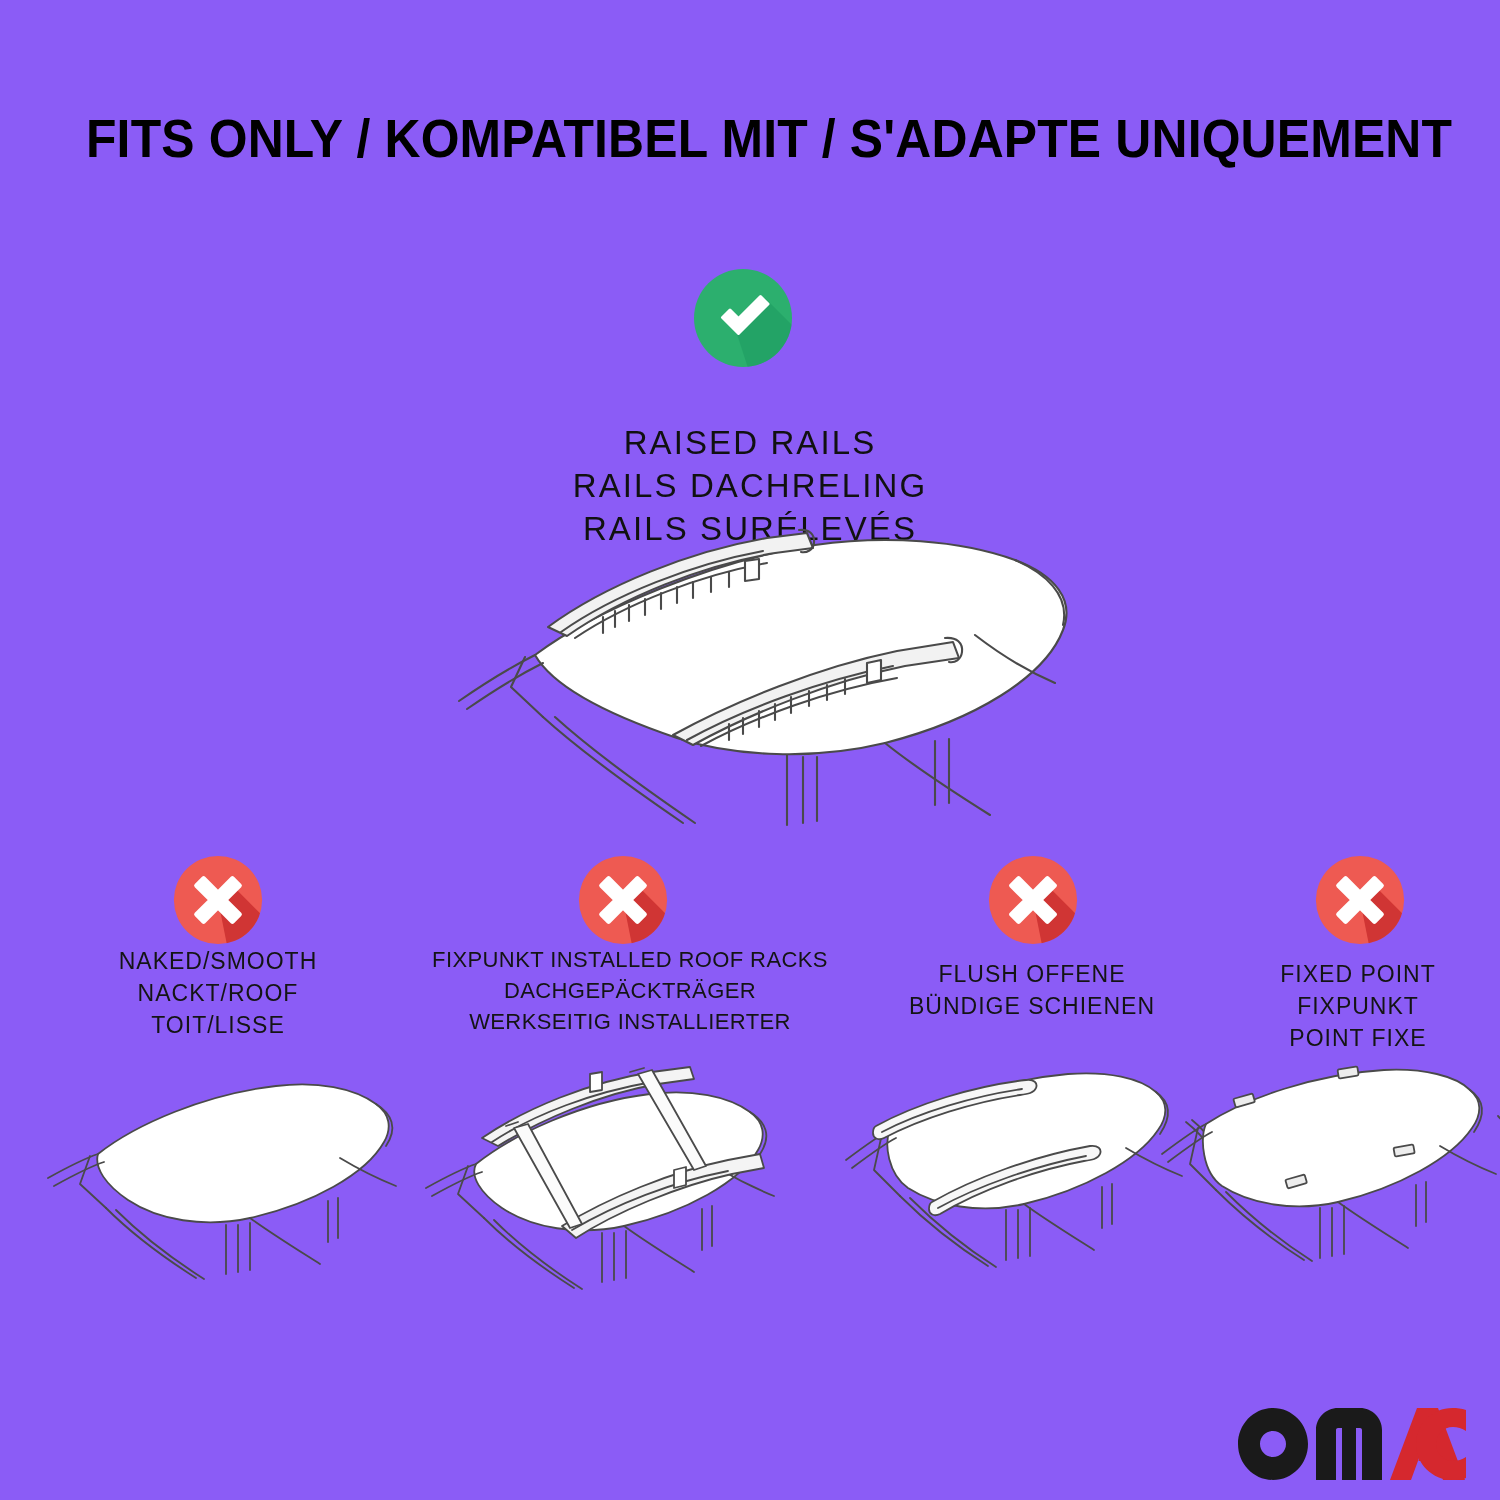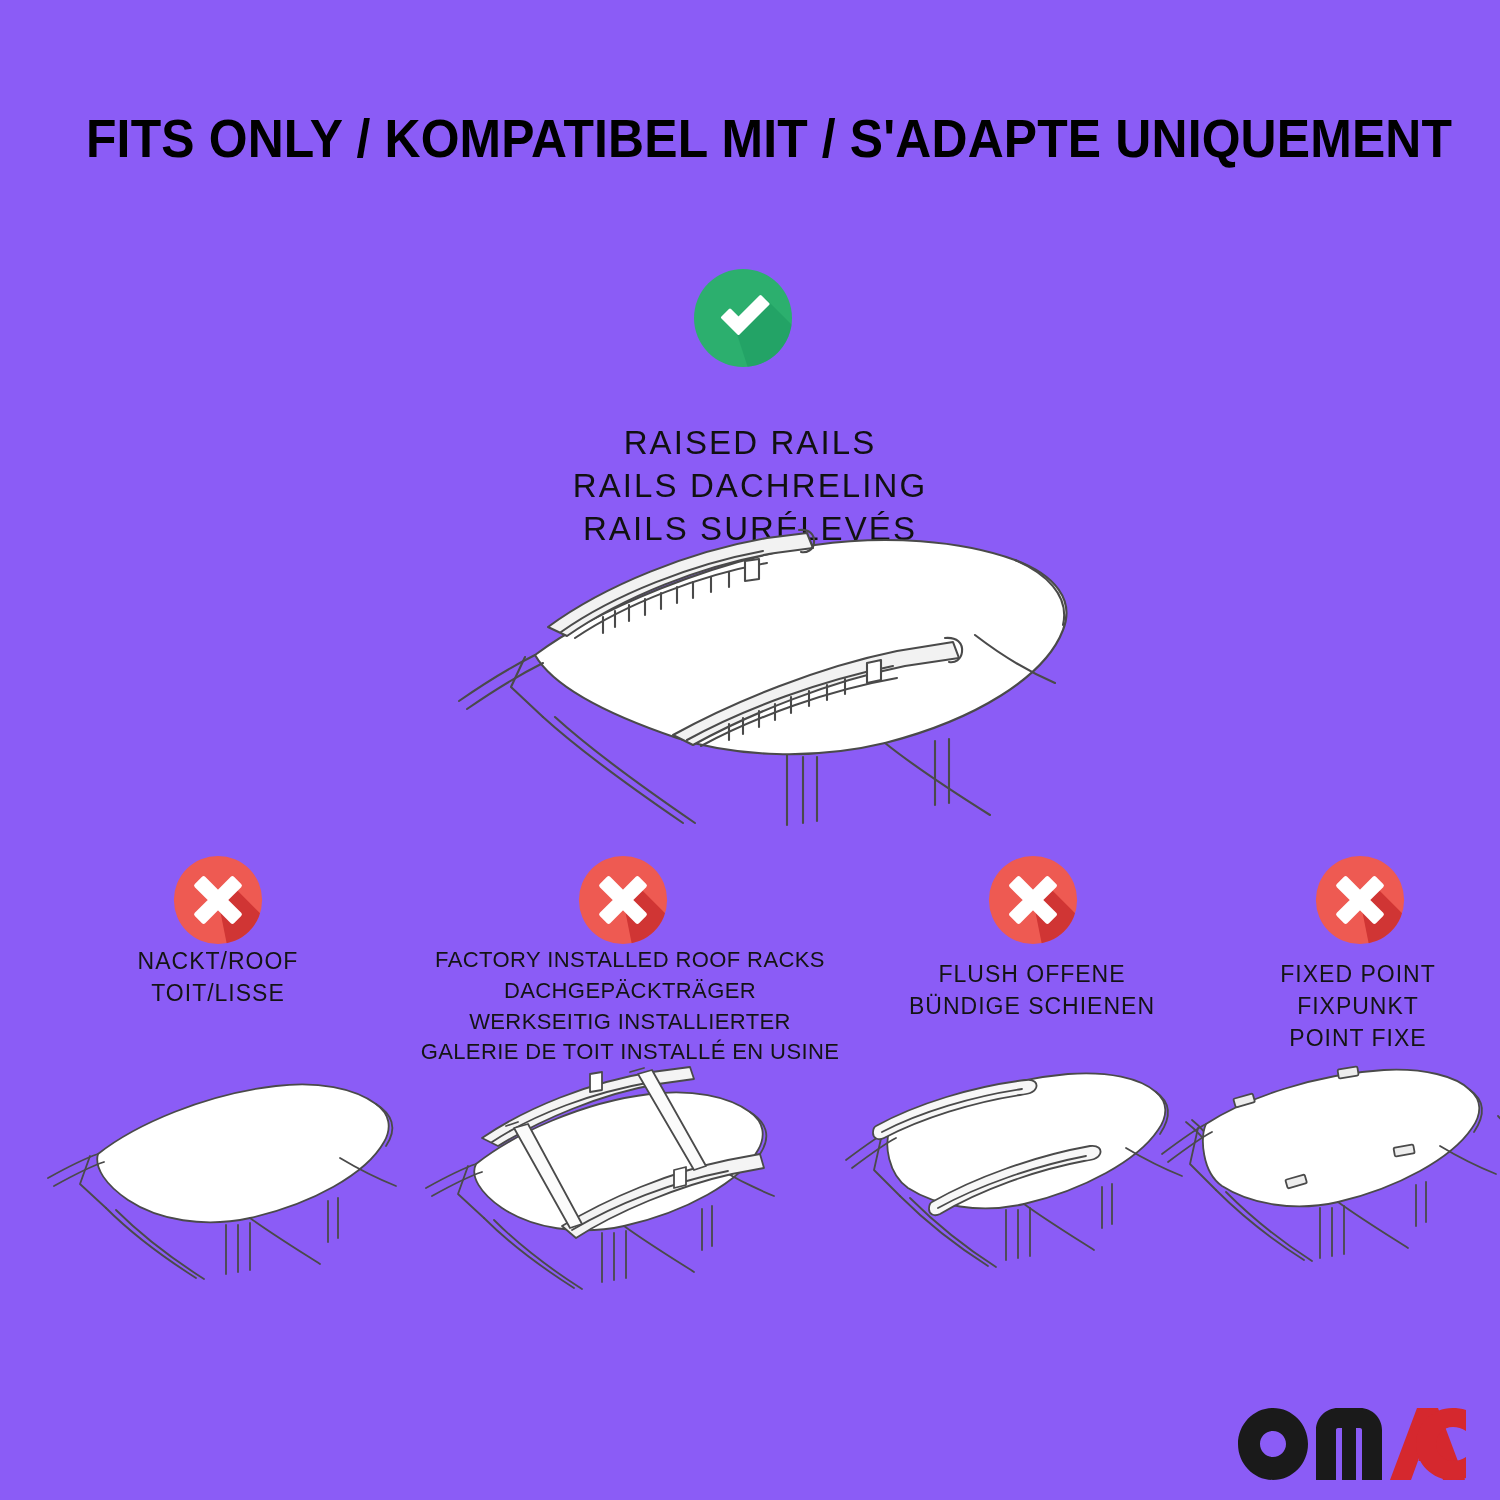--- a/index.html
+++ b/index.html
@@ -164,20 +164,21 @@
         </defs>
       <circle cx="50" cy="50" r="49" fill="#EE5A52"></circle>
       <g clip-path="url(#clipRed1)">
         <path d="M50 50 L66 34 L99 67 L99 100 L60 100 Z" fill="#B8171B" opacity="0.55"></path>
       </g>
       <path d="M34 26 L50 42 L66 26 L74 34 L58 50 L74 66 L66 74 L50 58 L34 74 L26 66 L42 50 L26 34 Z" fill="#ffffff" stroke="#ffffff" stroke-width="5" stroke-linejoin="round"></path>
     </svg>
   </div>
 
   <div class="label-block secondary-label" style="left:28px; top:945px; width:380px;">
+    <span class="ln">NAKED/SMOOTH</span>
     <span class="ln">NACKT/ROOF</span>
     <span class="ln">TOIT/LISSE</span>
   </div>
 
   <div class="roof" style="left:40px; top:1062px;">
     <svg width="370" height="235" viewBox="0 0 370 235" fill="none" stroke="#4a4a4a" stroke-width="1.8" stroke-linejoin="round" stroke-linecap="round">
       <path d="M58 92 C96 62 166 32 236 24 C278 19 314 26 336 42 C350 52 352 66 344 80
                C326 112 272 142 210 156 C164 166 118 158 88 138 C66 123 54 106 58 92 Z" fill="#ffffff"></path>
       <path d="M58 92 C46 96 26 106 8 116"></path>
       <path d="M64 100 C52 104 32 114 14 124"></path>
@@ -204,24 +205,23 @@
         </defs>
       <circle cx="50" cy="50" r="49" fill="#EE5A52"></circle>
       <g clip-path="url(#clipRed2)">
         <path d="M50 50 L66 34 L99 67 L99 100 L60 100 Z" fill="#B8171B" opacity="0.55"></path>
       </g>
       <path d="M34 26 L50 42 L66 26 L74 34 L58 50 L74 66 L66 74 L50 58 L34 74 L26 66 L42 50 L26 34 Z" fill="#ffffff" stroke="#ffffff" stroke-width="5" stroke-linejoin="round"></path>
     </svg>
   </div>
 
   <div class="label-block secondary-label tight" style="left:400px; top:945px; width:460px;">
-    <span class="ln">FACTORY INSTALLED ROOF RACKS</span>
+    <span class="ln">FIXPUNKT INSTALLED ROOF RACKS</span>
     <span class="ln">DACHGEPÄCKTRÄGER</span>
     <span class="ln">WERKSEITIG INSTALLIERTER</span>
-    <span class="ln">GALERIE DE TOIT INSTALLÉ EN USINE</span>
   </div>
 
   <div class="roof" style="left:410px; top:1058px;">
     <svg width="380" height="240" viewBox="0 0 380 240" fill="none" stroke="#4a4a4a" stroke-width="1.8" stroke-linejoin="round" stroke-linecap="round">
 
       <path d="M66 106 C104 76 172 44 240 36 C282 31 318 38 340 54 C354 64 356 78 348 92
                C330 124 276 154 214 168 C168 178 122 170 92 150 C70 135 60 118 66 106 Z" fill="#ffffff"></path>
       <path d="M66 106 C54 110 34 120 16 130"></path>
       <path d="M72 114 C60 118 40 128 22 138"></path>
       <path d="M58 108 L48 136 L74 160"></path>

